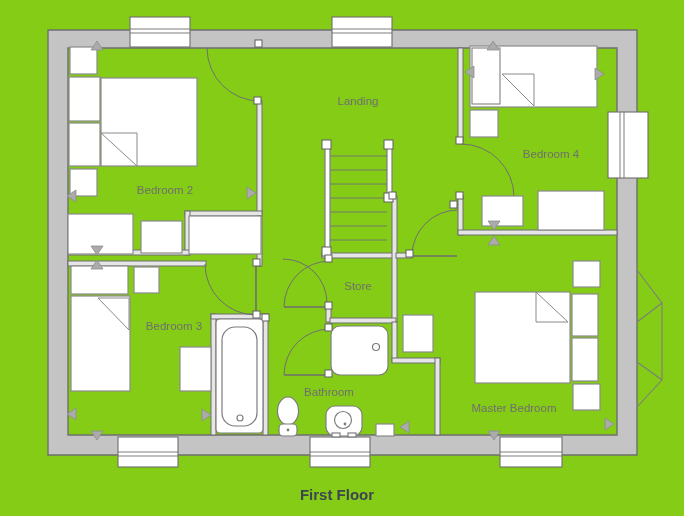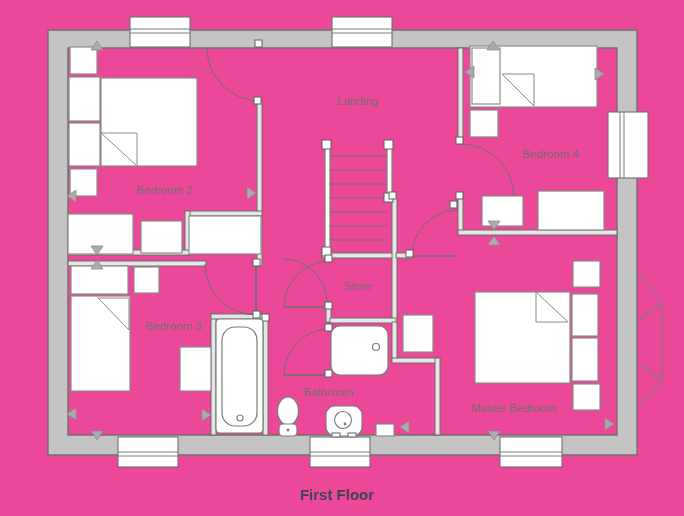--- a/index.html
+++ b/index.html
@@ -1,16 +1,16 @@
 <!DOCTYPE html>
 <html><head>
 <meta charset="utf-8">
 <style>
   html,body{margin:0;padding:0;background:#ffffff;}
-  .canvas{position:relative;width:684px;height:516px;background:#ec4899;overflow:hidden;
+  .canvas{position:relative;width:684px;height:516px;background:#84cc16;overflow:hidden;
           font-family:"Liberation Sans", sans-serif;}
   svg text.room-label{font-family:"Liberation Sans",sans-serif;font-size:11.5px;fill:#6f6f6f;}
   svg text.plan-title{font-family:"Liberation Sans",sans-serif;font-size:15px;font-weight:bold;fill:#3e4450;}
   .wall-int{fill:#e6e6e6;stroke:#6f6f6f;stroke-width:1;}
   .furn{fill:#ffffff;stroke:#8a8a8a;stroke-width:1.2;}
   .fix{fill:#ffffff;stroke:#7d7d7d;stroke-width:1.2;}
   .arc{fill:none;stroke:#6f6f6f;stroke-width:1;}
   .leaf{stroke:#6f6f6f;stroke-width:1.6;}
   .tread{stroke:#6f6f6f;stroke-width:0.9;}
   .jamb{fill:#ffffff;stroke:#5e5e5e;stroke-width:1;}

